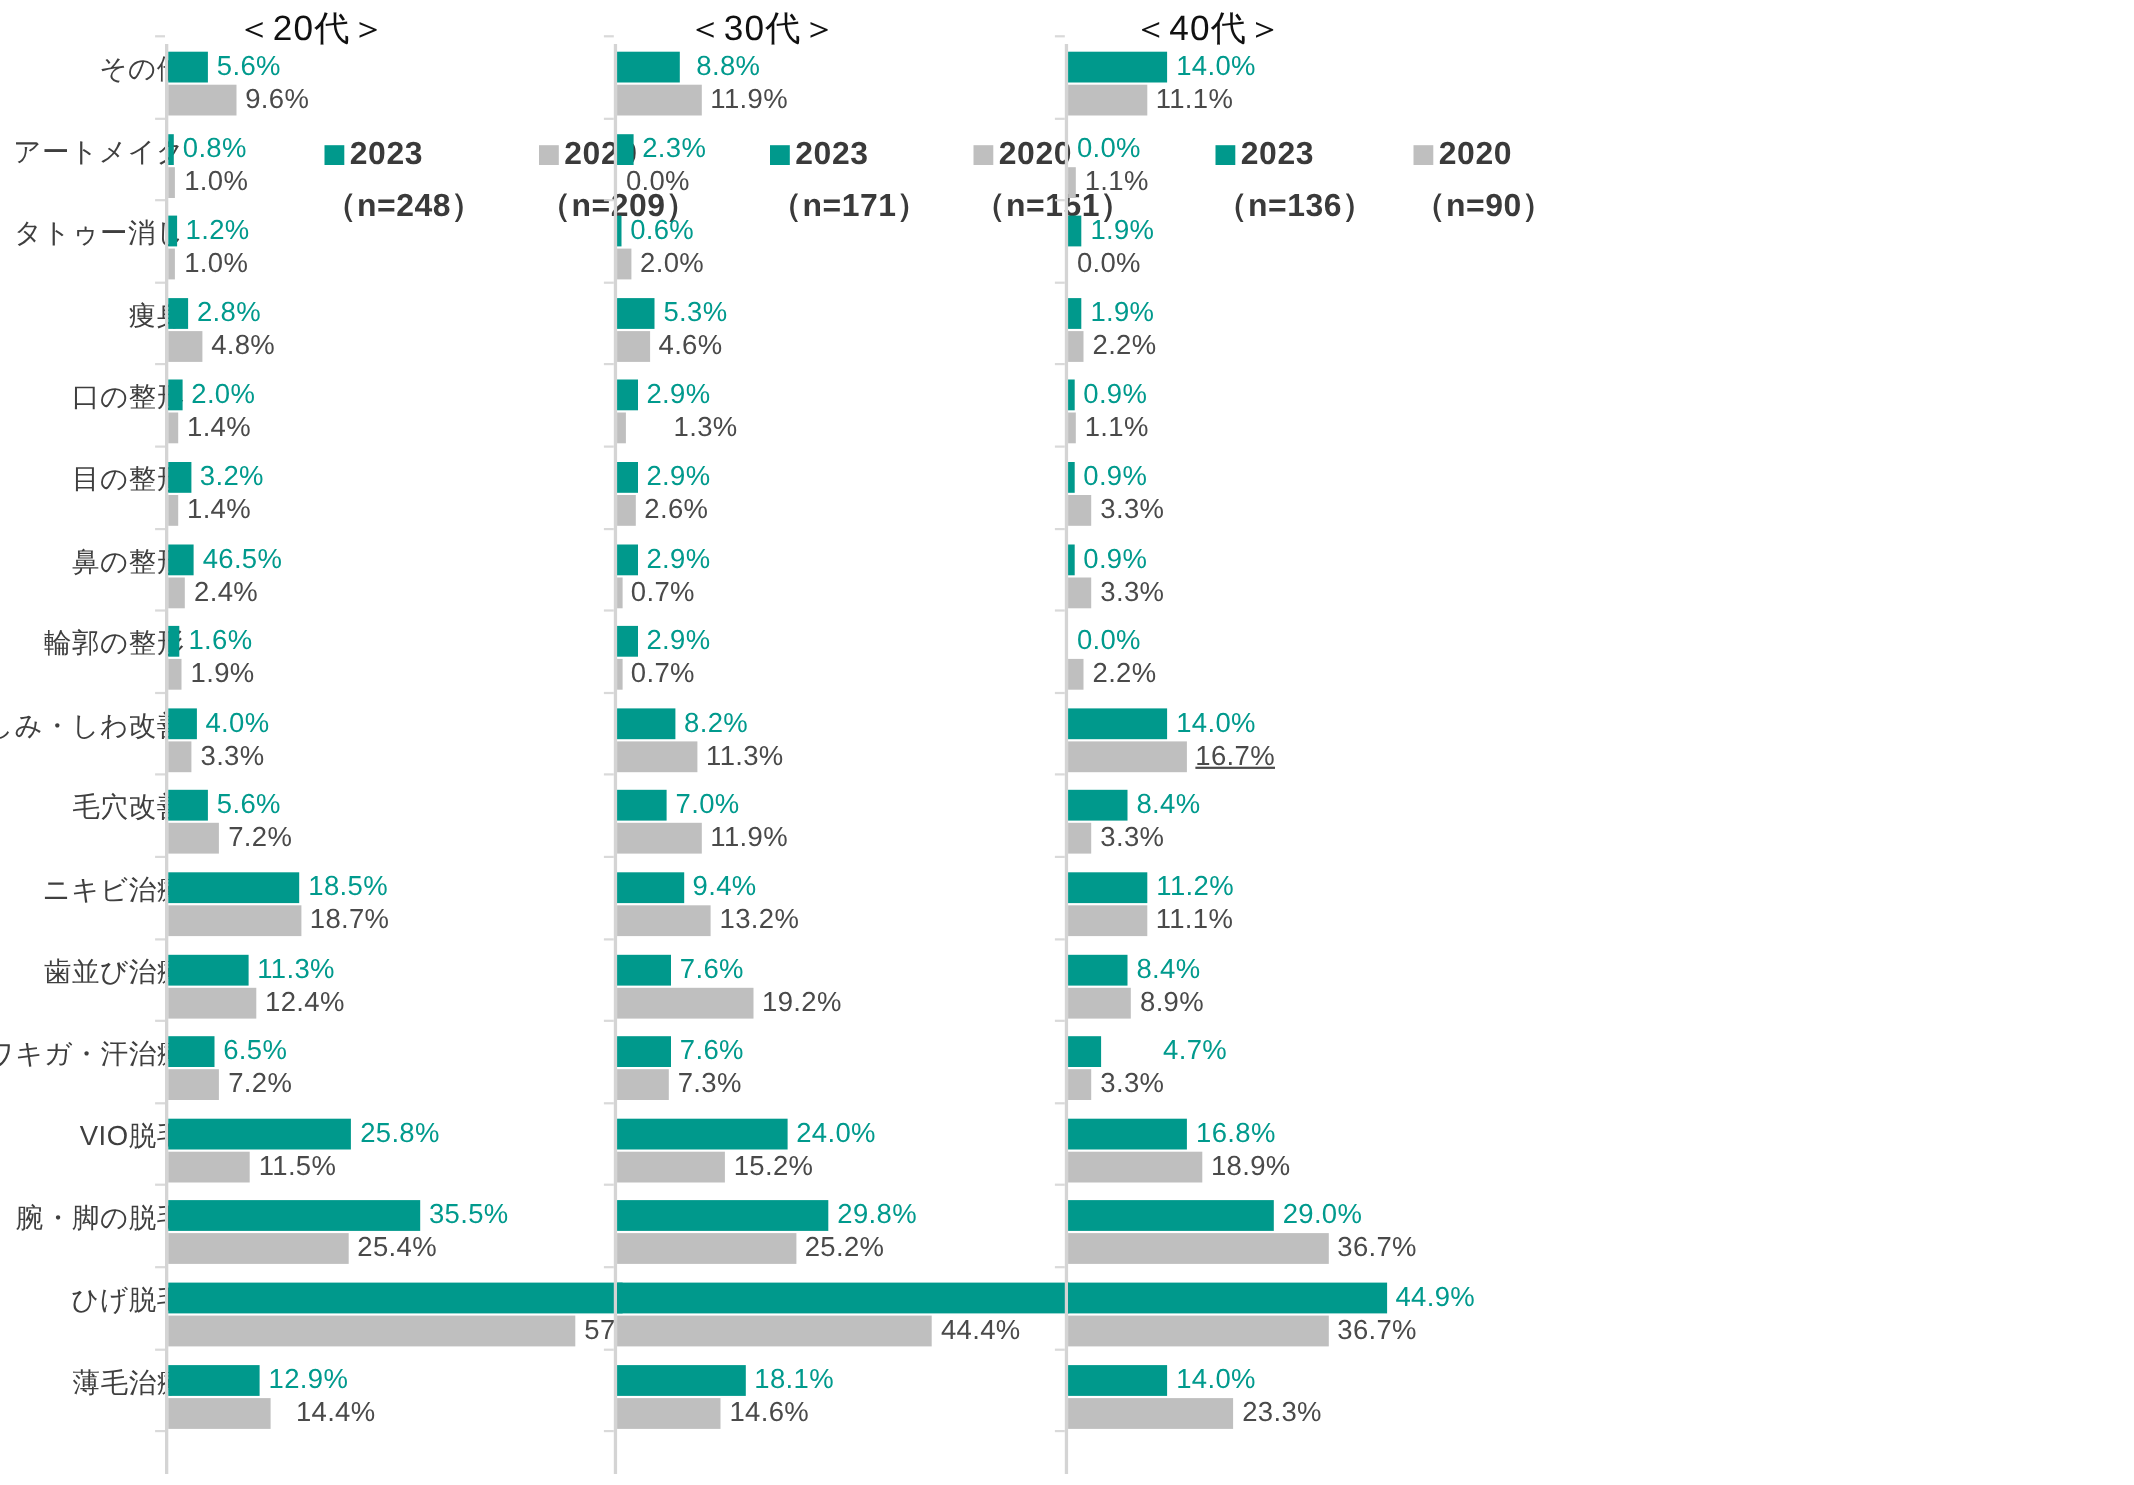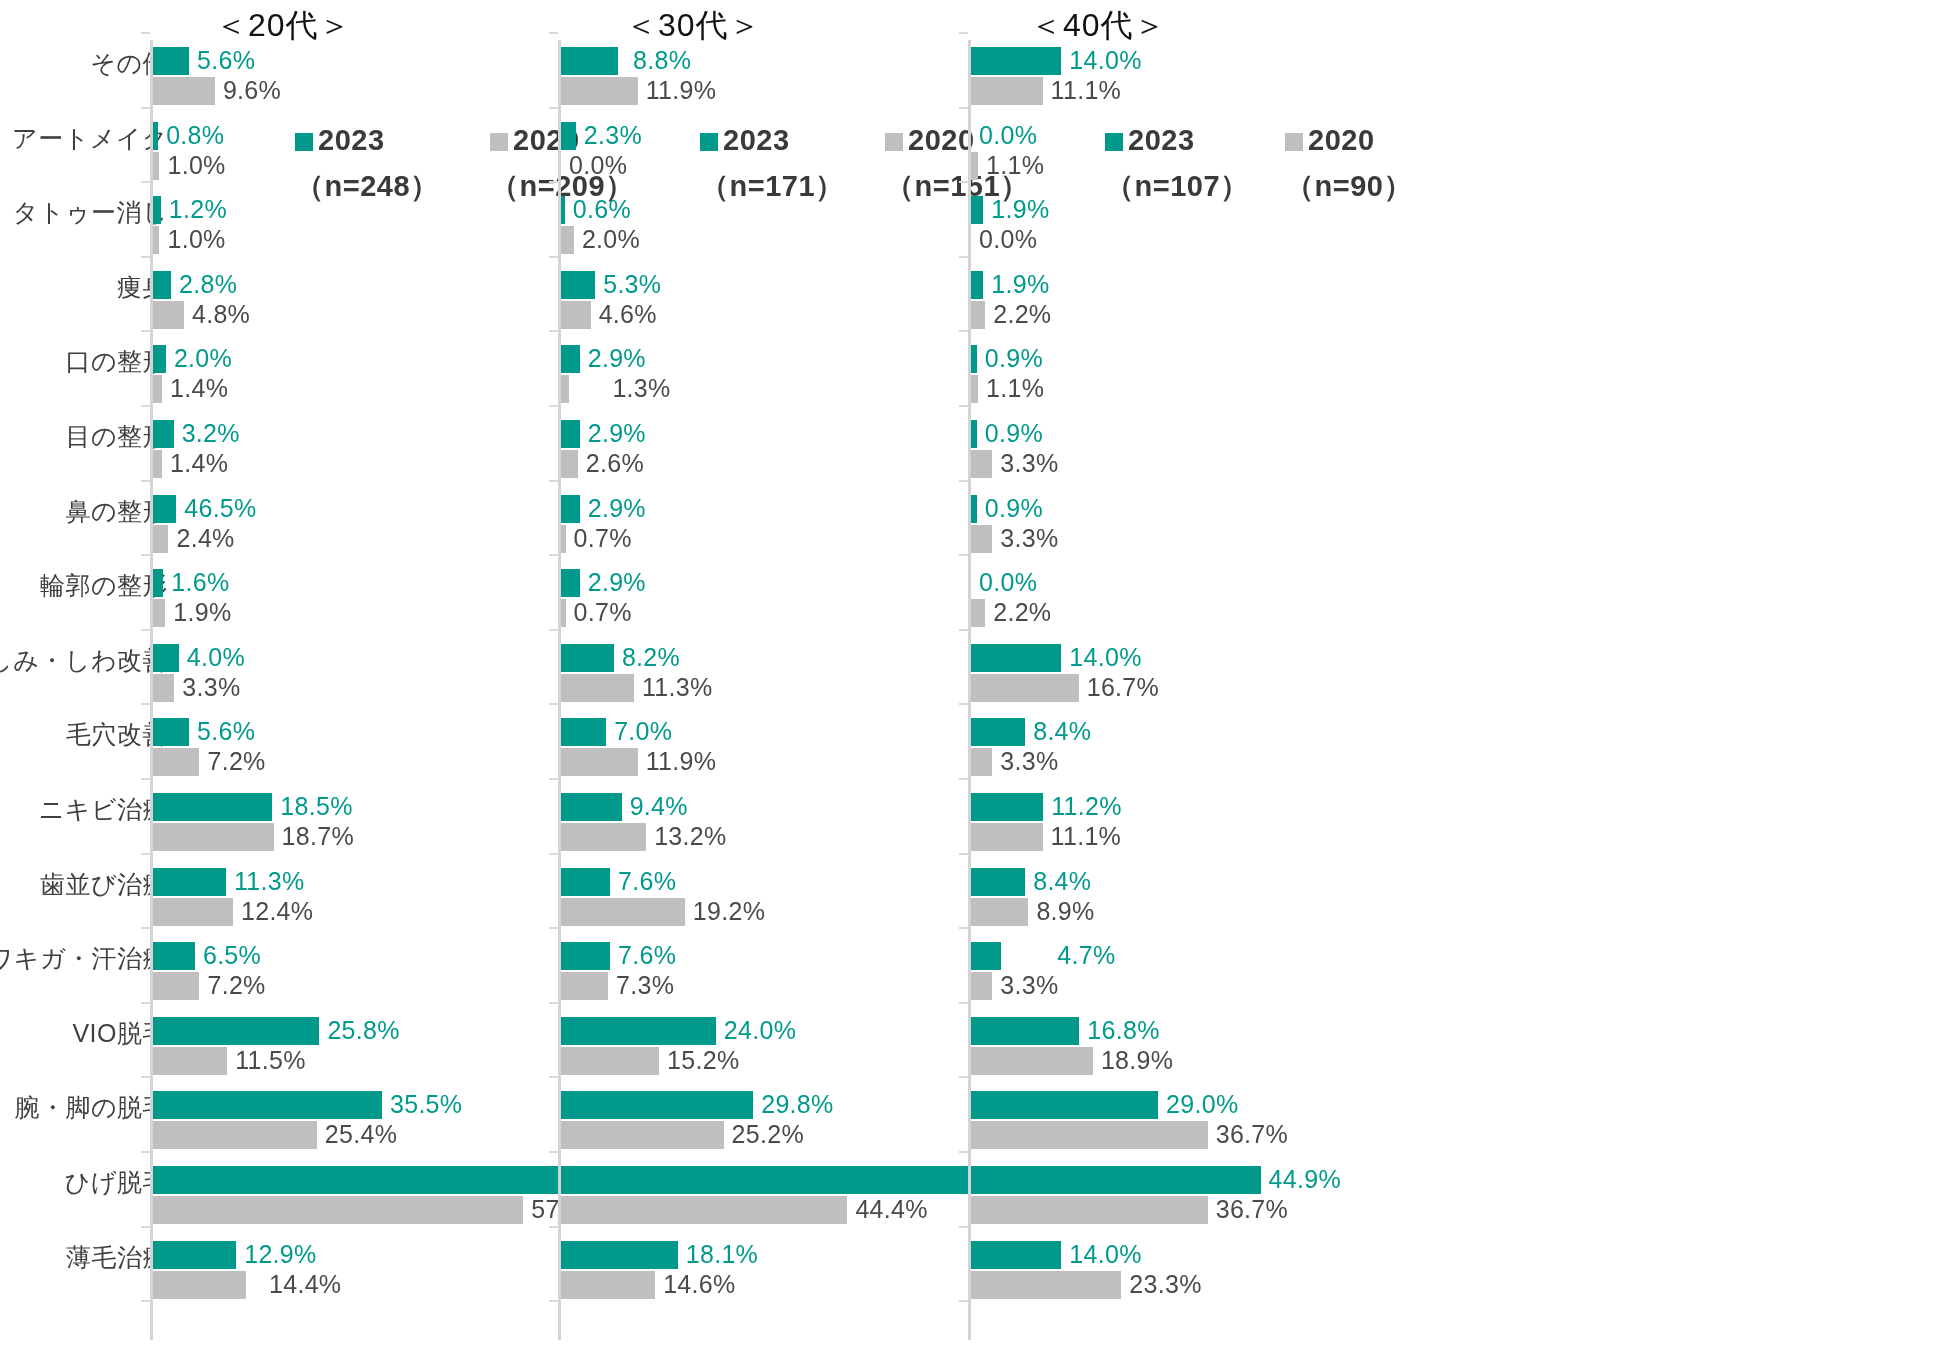--- a/index.html
+++ b/index.html
@@ -463,21 +463,21 @@
       </div>
       <div class="bar-group" style="left: 971px; top: 569.2px;">
         <div class="bar-val y2023" style="left: 8px;">0.0%</div>
         <div class="bar y2020" style="width: 14.19px;"></div>
         <div class="bar-val y2020" style="left: 22.19px;">2.2%</div>
       </div>
       <div class="bar-group" style="left: 971px; top: 643.8px;">
         <div class="bar y2023" style="width: 90.3px;"></div>
         <div class="bar-val y2023" style="left: 98.3px;">14.0%</div>
         <div class="bar y2020" style="width: 107.715px;"></div>
-        <div class="bar-val y2020" style="left: 115.715px;">16.7%</div>
+        <div class="bar-val y2020" style="left: 115.715px; text-decoration: underline;">16.7%</div>
       </div>
       <div class="bar-group" style="left: 971px; top: 718.4px;">
         <div class="bar y2023" style="width: 54.18px;"></div>
         <div class="bar-val y2023" style="left: 62.18px;">8.4%</div>
         <div class="bar y2020" style="width: 21.285px;"></div>
         <div class="bar-val y2020" style="left: 29.285px;">3.3%</div>
       </div>
       <div class="bar-group" style="left: 971px; top: 793px;">
         <div class="bar y2023" style="width: 72.24px;"></div>
         <div class="bar-val y2023" style="left: 80.24px;">11.2%</div>
@@ -514,17 +514,17 @@
         <div class="bar y2020" style="width: 236.715px;"></div>
         <div class="bar-val y2020" style="left: 244.715px;">36.7%</div>
       </div>
       <div class="bar-group" style="left: 971px; top: 1240.6px;">
         <div class="bar y2023" style="width: 90.3px;"></div>
         <div class="bar-val y2023" style="left: 98.3px;">14.0%</div>
         <div class="bar y2020" style="width: 150.285px;"></div>
         <div class="bar-val y2020" style="left: 158.285px;">23.3%</div>
       </div>
       <div class="legend" style="left: 1105px; top: 123.6px;">
-        <div class="legend-block" style="left: 0px; top: 0px;"><span class="legend-swatch sw2023"></span><span class="legend-name">2023</span><span class="legend-n">（n=107）</span></div>
+        <div class="legend-block" style="left: 0px; top: 0px;"><span class="legend-swatch sw2023"></span><span class="legend-name">2023</span><span class="legend-n">（n=136）</span></div>
         <div class="legend-block" style="left: 180px; top: 0px;"><span class="legend-swatch sw2020"></span><span class="legend-name">2020</span><span class="legend-n">（n=90）</span></div>
       </div>
     </div>
   </div>
 
 </body></html>

